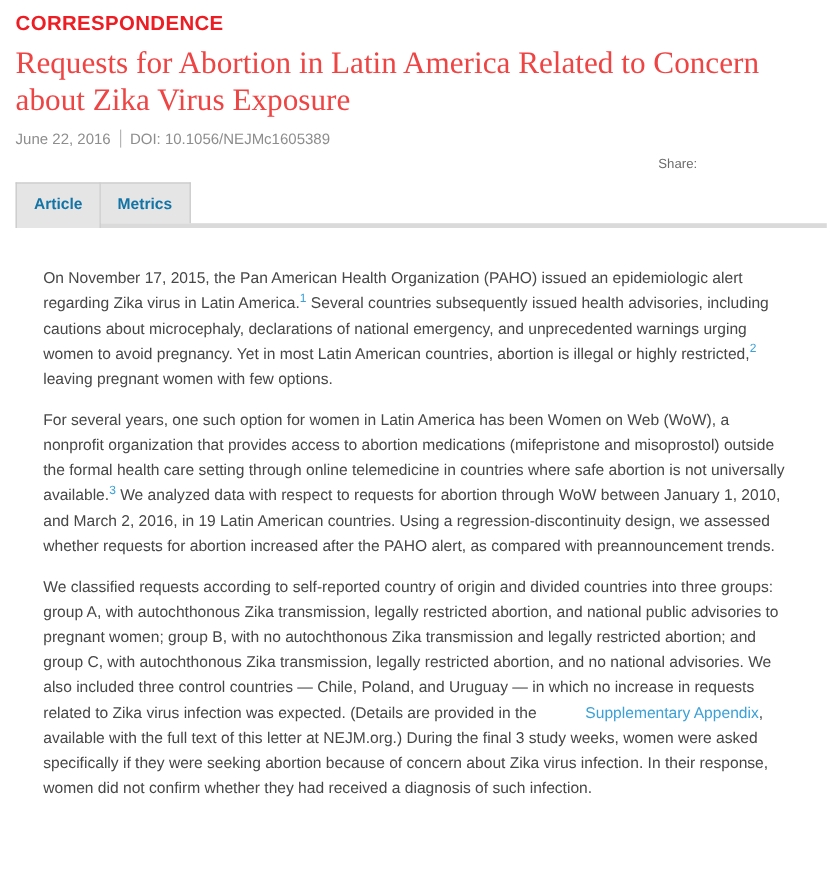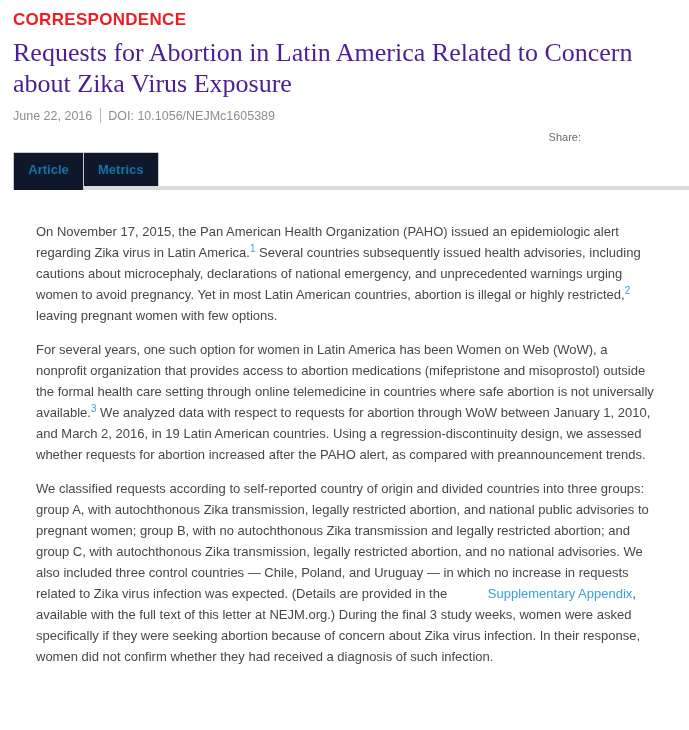--- a/index.html
+++ b/index.html
@@ -22,21 +22,21 @@
   .kicker{
     margin:10px 8px 0 13px;
     font-size:17px;font-weight:bold;letter-spacing:.3px;
     color:var(--kicker-red);
     text-decoration:none;display:inline-block;
   }
   .title{
     margin:7px 14px 0 13px;
     font-family:"Liberation Serif","DejaVu Serif",serif;
     font-weight:400;
-    font-size:26px;line-height:31px;color:#4c1d95;
+    font-size:26px;line-height:31px;color:#ef4444;
     max-width:645px;
   }
   .dateline{
     margin:9px 14px 0 13px;
     font-size:12.5px;color:var(--muted-gray);
     display:flex;align-items:center;
   }
   .dateline .sep{
     display:inline-block;width:1px;height:15px;background:#b5b5b5;
     margin:0 7px 0 8px;
@@ -49,21 +49,21 @@
   .tabbar{
     position:relative;margin-top:5px;height:38px;
     padding-left:13px;display:flex;align-items:flex-start;
   }
   .tabbar .strip{
     position:absolute;left:84px;right:0;bottom:0;height:4px;
     background:var(--strip-gray);
   }
   .tab{
     position:relative;z-index:2;
-    background:#0f172a;border:1px solid var(--tab-border);border-bottom:none;
+    background:#e5e5e5;border:1px solid var(--tab-border);border-bottom:none;
     height:34px;padding:9px 14px 0 14px;min-width:71px;text-align:center;
     font-size:13px;font-weight:bold;color:var(--tab-blue);
     cursor:pointer;
   }
   .tab.active{height:38px;}
   .tab + .tab{border-left:none;}
 
   .content{
     padding:31px 33px 0 36px;
   }

